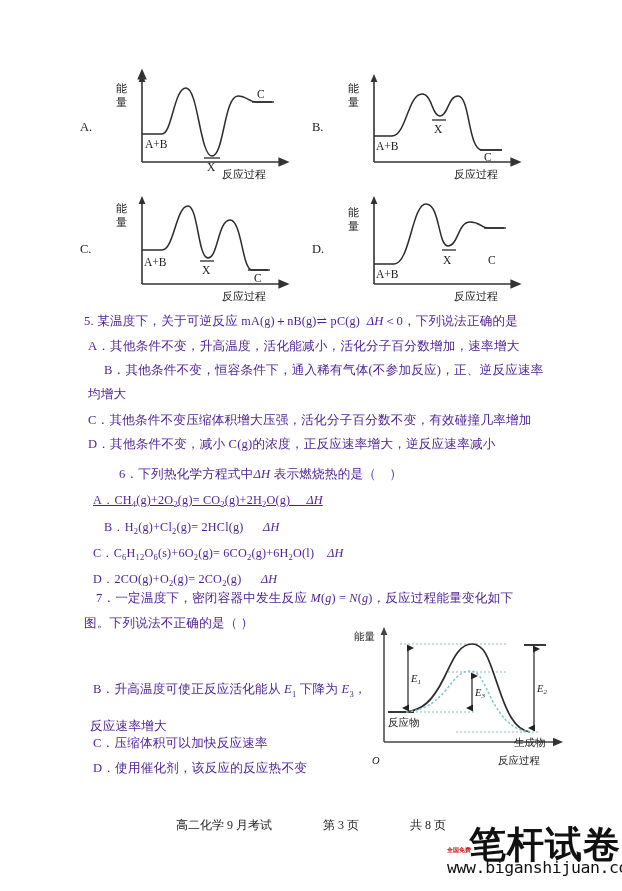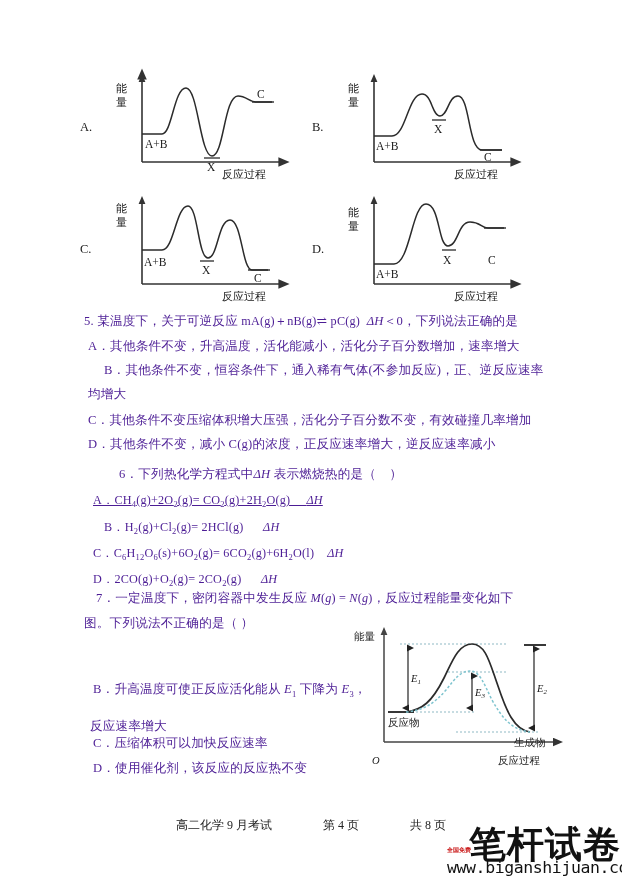--- a/index.html
+++ b/index.html
@@ -348,21 +348,21 @@
       <text x="189" y="78" font-family="'Liberation Serif',serif" font-size="10.5" font-style="italic" fill="#1a1a1a">E<tspan font-size="7" dy="2">2</tspan></text>
       <text x="40" y="112" font-family="'Liberation Serif',serif" font-size="10.5" fill="#1a1a1a">反应物</text>
       <text x="166" y="132" font-family="'Liberation Serif',serif" font-size="10.5" fill="#1a1a1a">生成物</text>
       <text x="24" y="150" font-family="'Liberation Serif',serif" font-size="10.5" font-style="italic" fill="#1a1a1a">O</text>
       <text x="150" y="150" font-family="'Liberation Serif',serif" font-size="10.5" fill="#1a1a1a">反应过程</text>
     </svg>
   </div>
 
   <div class="footer">
     <span>高二化学 9 月考试</span>
-    <span>第 4 页</span>
+    <span>第 3 页</span>
     <span>共 8 页</span>
   </div>
 
   <div class="watermark">
     <div class="wm-cn">笔杆试卷</div>
     <div class="wm-badge">全国免费</div>
     <div class="wm-url">www.biganshijuan.com</div>
   </div>
 
 </div>

